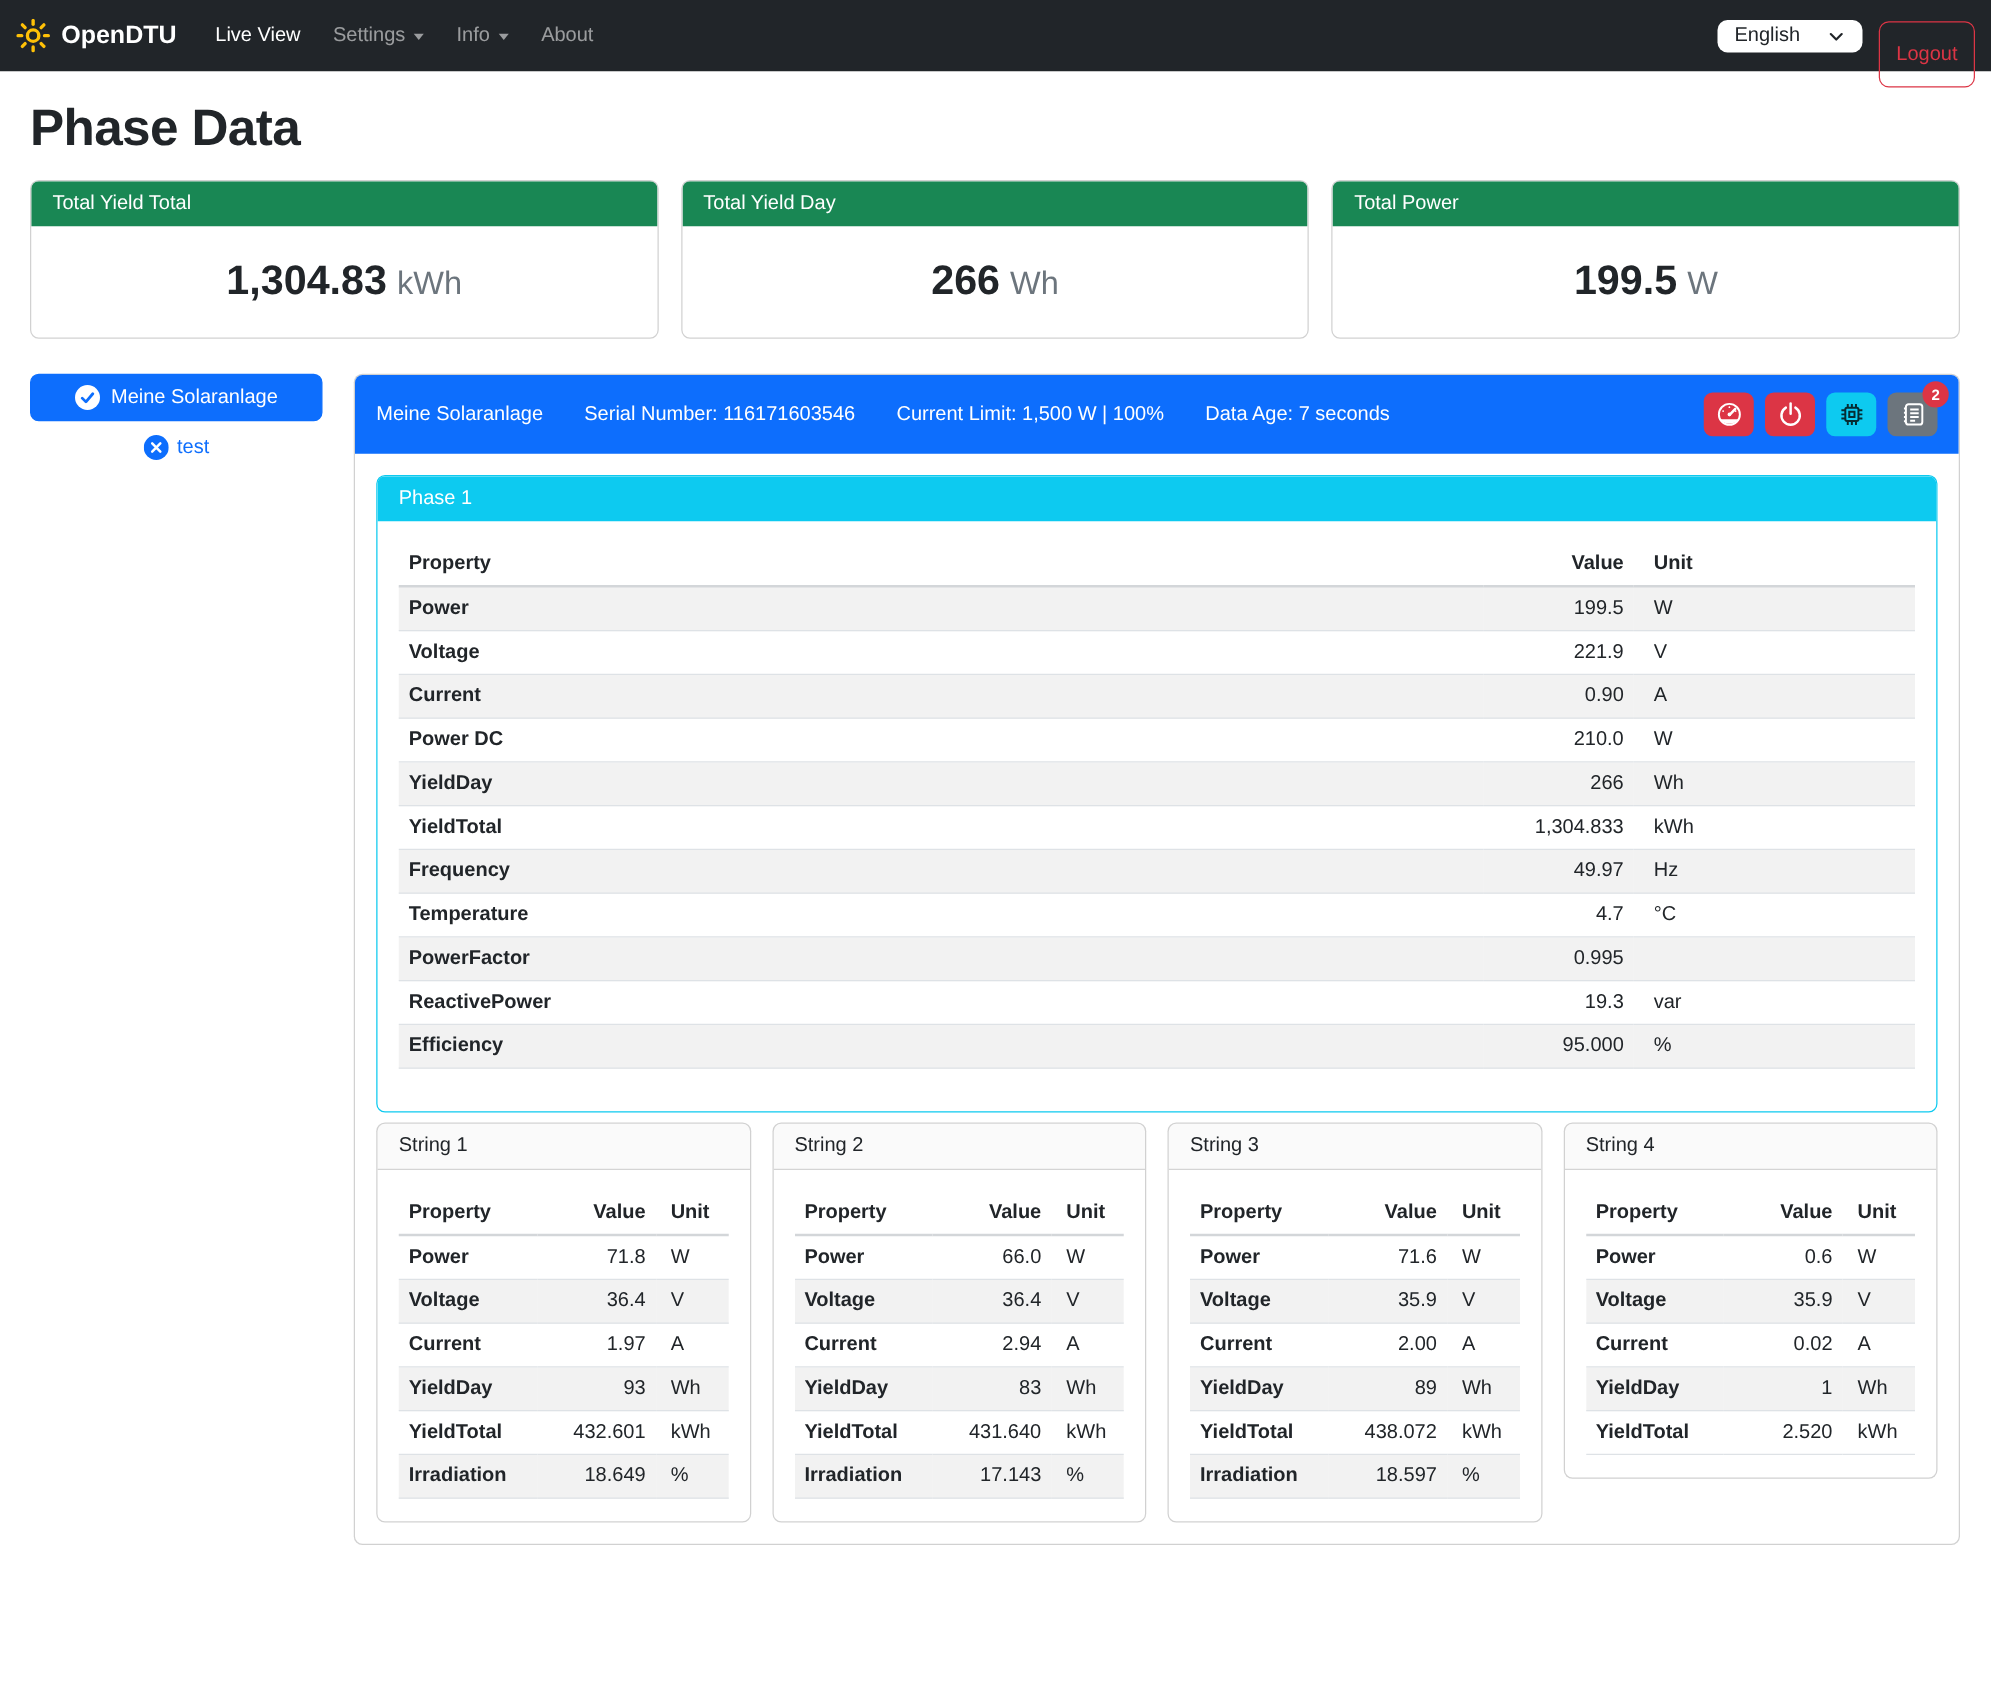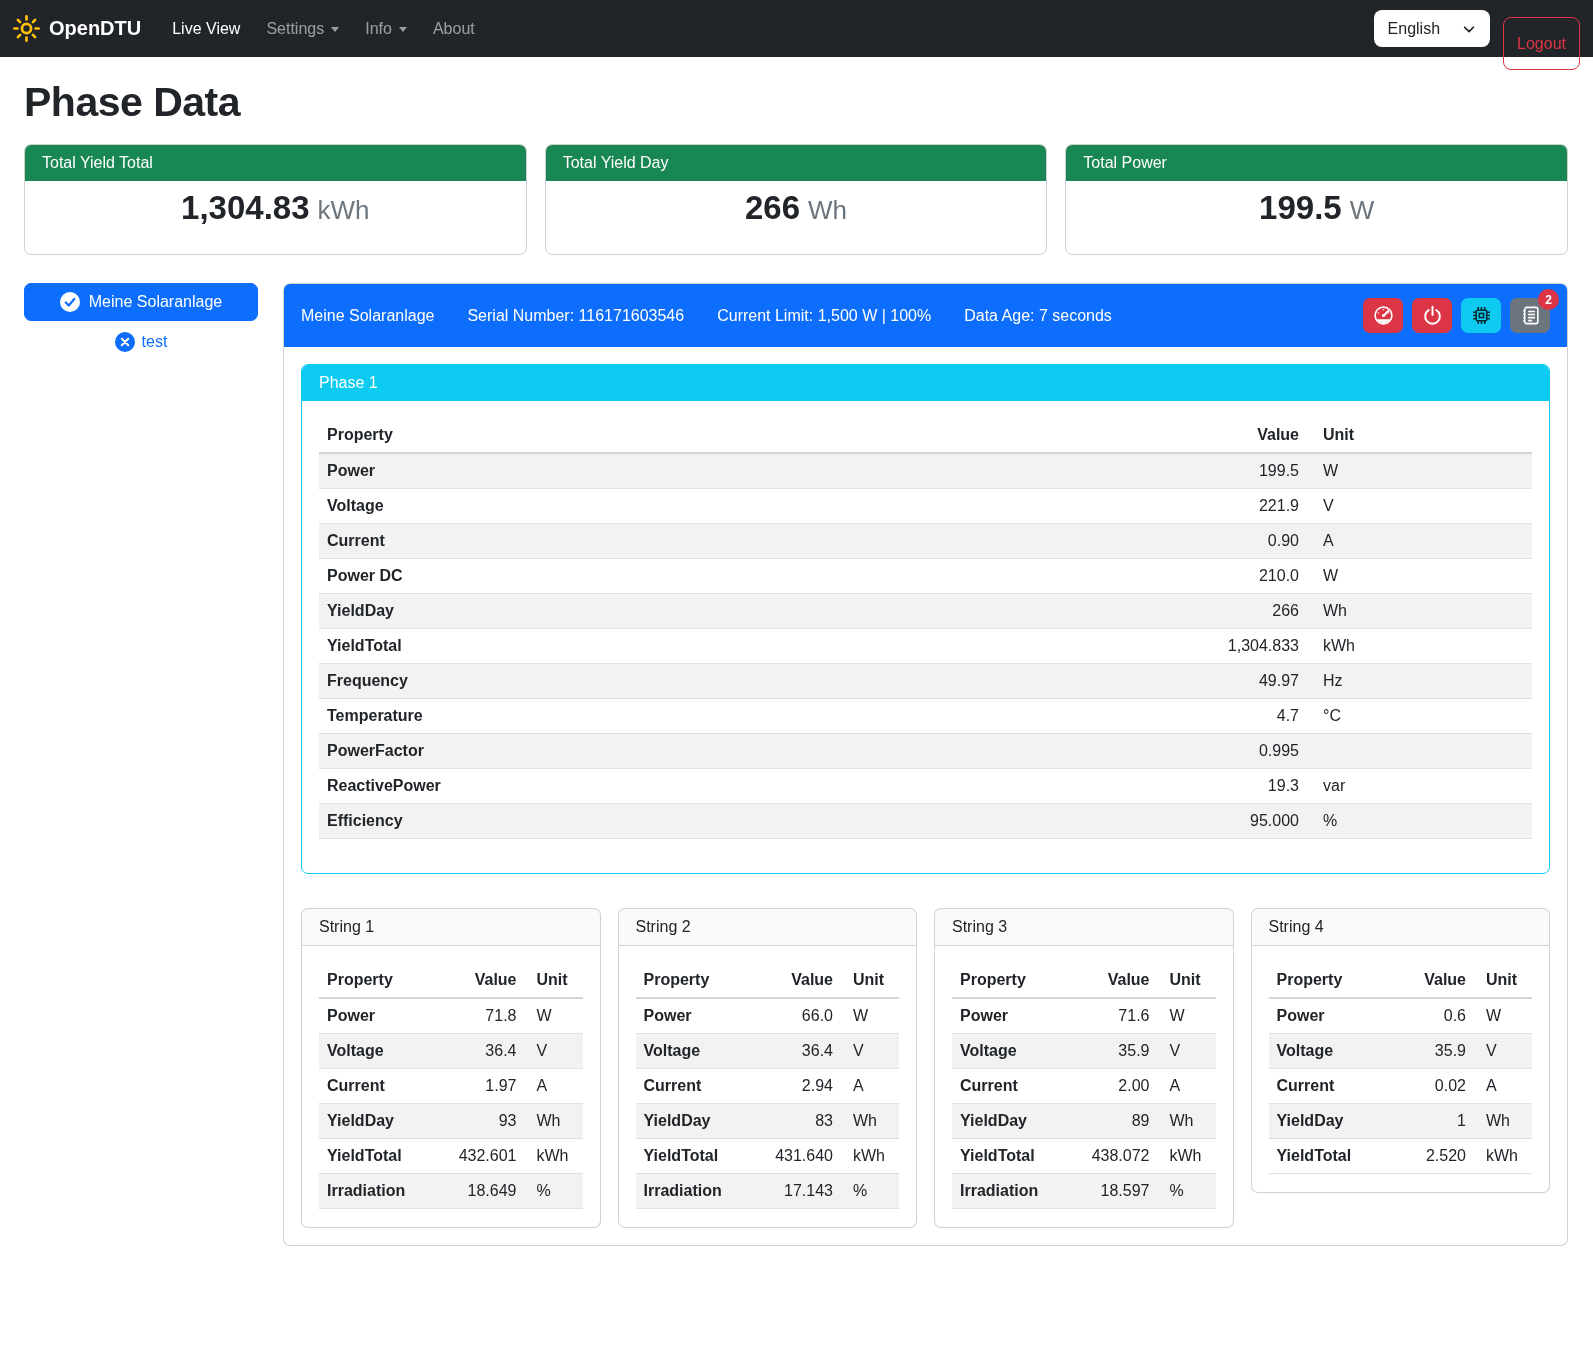--- a/index.html
+++ b/index.html
@@ -29,37 +29,37 @@
   .nav-link.active { color:#fff; }
   .caret {
     width:0; height:0; display:inline-block;
     border-top:5px solid currentColor;
     border-left:4px solid transparent;
     border-right:4px solid transparent;
     margin-top:2px;
   }
   .nav-right { display:flex; align-items:center; gap:13px; }
   .lang-select {
-    background:#fff; border-radius:8px; height:37px;
+    background:#fff; border-radius:8px; height:26px;
     display:flex; align-items:center; gap:22px;
     padding:0 14px; color:#212529; cursor:pointer;justify-content:space-between;
   }
   .logout-btn {
     background:transparent; border:1px solid #dc3545; color:#dc3545;
     border-radius:8px; height:53px; padding:0 13px;
     font-size:16px; font-family:inherit; cursor:pointer;margin-top:30px;
   }
   
   .container { padding:8px 25px 26px 24px; }
   h1.page-title { font-size:41px; font-weight:700; margin:14px 0 18px 0; letter-spacing:-0.5px; }
   
   .cards-row { display:flex; gap:18px; margin-bottom:28px; }
   .sum-card { flex:1; border:1px solid rgba(0,0,0,.18); border-radius:7px; overflow:hidden; }
   .sum-card-header { background:#198754; color:#fff; padding:9px 17px; }
-  .sum-card-body { padding:8px 16px 27px; text-align:center; }
+  .sum-card-body { padding:24px 16px 27px; text-align:center; }
   .sum-value { font-size:33px; font-weight:700; }
   .sum-unit  { font-size:26px; color:#6c757d; margin-left:8px; }
   
   .main-row { display:flex; align-items:flex-start; gap:25px; }
   .sidebar { width:234px; flex-shrink:0; display:flex; flex-direction:column; align-items:center; gap:11px; }
   .inv-select-btn {
     width:100%; background:#0d6efd; border:1px solid #0d6efd; color:#fff;
     border-radius:7px; height:38px; font-size:16px; font-family:inherit;
     display:flex; align-items:center; justify-content:center; gap:9px; cursor:pointer;
   }
@@ -81,21 +81,21 @@
   .btn-info      { background:#0dcaf0; }
   .btn-secondary { background:#6c757d; }
   .badge-count {
     position:absolute; top:-9px; right:-9px;
     width:21px; height:21px; border-radius:50%;
     background:#dc3545; color:#fff; font-size:12px; font-weight:700;
     display:flex; align-items:center; justify-content:center;
   }
   .inv-body { padding:17px; }
   
-  .phase-card { border:1px solid #0dcaf0; border-radius:7px; overflow:hidden; margin-bottom:34px; }
+  .phase-card { border:1px solid #0dcaf0; border-radius:7px; overflow:hidden; margin-bottom:8px; }
   .phase-header { background:#0dcaf0; color:#fff; padding:9px 17px; }
   .phase-body { padding:17px; }
   
   table { width:100%; border-collapse:collapse; margin-bottom:17px; }
   th, td { padding:8px; border-bottom:1px solid #dee2e6; text-align:left; font-size:16px; }
   thead th { border-bottom:2px solid #d3d6d9; }
   th { font-weight:700; }
   td.prop { font-weight:700; }
   th.val, td.val { text-align:right; }
   .phase-body table th.val,  .phase-body table td.val  { width:120px; }

